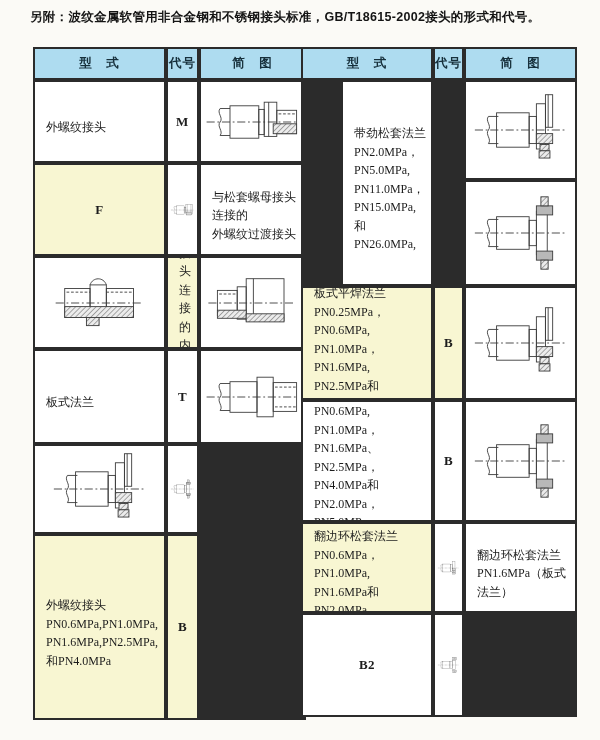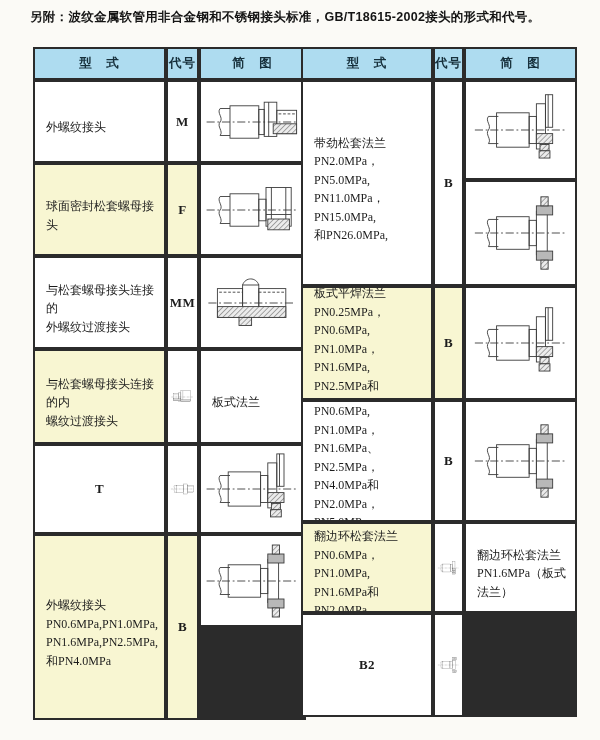--- a/index.html
+++ b/index.html
@@ -37,21 +37,21 @@
   .tcell{
     justify-content:flex-start;
     padding:16px 4px 4px 11px;
     font-size:12px;line-height:18.5px;white-space:pre-line;
     text-align:left;
   }
   .ccell{font-size:13px;font-weight:bold;letter-spacing:0.5px;}
   .scell{padding:2px;}
   .diag{width:102px;height:76px;display:block;}
   .span2l{grid-row:7 / 9;}
-  .span2r{grid-row:2 / 4;}
+  .span2r{grid-row:2 / 4;margin-left:40px;}
 </style>
 </head>
 <body>
 
 <svg width="0" height="0" style="position:absolute">
   <defs>
     <pattern id="hatchpat" width="4" height="4" patternUnits="userSpaceOnUse" patternTransform="rotate(45)">
       <rect width="4" height="4" fill="#ececec"></rect>
       <line x1="0" y1="0" x2="0" y2="4" stroke="#5a5a5a" stroke-width="1.1"></line>
     </pattern>
@@ -75,39 +75,37 @@
         <rect x="62" y="28" width="6" height="28" fill="none" stroke="#3c3c3c" stroke-width="1"></rect>
         <rect x="68" y="20" width="14" height="38" fill="none" stroke="#3c3c3c" stroke-width="1"></rect>
         <line x1="73" y1="20" x2="73" y2="58" stroke="#3c3c3c" stroke-width="1"></line>
         <rect x="82" y="29" width="22" height="26" fill="none" stroke="#3c3c3c" stroke-width="1"></rect>
         <line x1="84" y1="33" x2="104" y2="33" stroke="#3c3c3c" stroke-width="1" stroke-dasharray="3 2"></line>
         <line x1="84" y1="51" x2="104" y2="51" stroke="#3c3c3c" stroke-width="1" stroke-dasharray="3 2"></line>
         <rect x="78" y="44" width="26" height="11" fill="url(#hatchpat)" stroke="#3c3c3c" stroke-width="1"></rect>
       </svg>
     </div>
 
-  <div class="cell tcell hl">球面密封松套螺母接头</div>
   <div class="cell ccell hl">F</div>
   <div class="cell scell">
       <svg class="diag" viewBox="0 0 110 84">
         <line x1="4" y1="42" x2="104" y2="42" stroke="#3c3c3c" stroke-width="1" stroke-dasharray="9 3 2 3"></line>
         <path d="M30 27 L19 27 C15 32 23 37 19 42 C15 47 23 52 19 57 L30 57" fill="none" stroke="#3c3c3c" stroke-width="1"></path>
         <rect x="30" y="24" width="32" height="36" fill="none" stroke="#3c3c3c" stroke-width="1"></rect>
         <rect x="62" y="30" width="8" height="24" fill="none" stroke="#3c3c3c" stroke-width="1"></rect>
         <rect x="70" y="17" width="28" height="43" fill="none" stroke="#3c3c3c" stroke-width="1"></rect>
         <line x1="76" y1="17" x2="76" y2="60" stroke="#3c3c3c" stroke-width="1"></line>
         <line x1="92" y1="17" x2="92" y2="60" stroke="#3c3c3c" stroke-width="1"></line>
         <line x1="70" y1="47" x2="98" y2="47" stroke="#3c3c3c" stroke-width="1"></line>
         <rect x="72" y="52" width="24" height="12" fill="url(#hatchpat)" stroke="#3c3c3c" stroke-width="1"></rect>
       </svg>
     </div>
 
   <div class="cell tcell">与松套螺母接头连接的
 外螺纹过渡接头</div>
-  <div class="cell ccell">MM</div>
   <div class="cell scell">
       <svg class="diag" viewBox="0 0 110 84">
         <line x1="6" y1="42" x2="102" y2="42" stroke="#3c3c3c" stroke-width="1" stroke-dasharray="9 3 2 3"></line>
         <rect x="16" y="26" width="28" height="32" fill="none" stroke="#3c3c3c" stroke-width="1"></rect>
         <line x1="18" y1="30" x2="44" y2="30" stroke="#3c3c3c" stroke-width="1" stroke-dasharray="3 2"></line>
         <rect x="62" y="26" width="30" height="32" fill="none" stroke="#3c3c3c" stroke-width="1"></rect>
         <line x1="62" y1="30" x2="90" y2="30" stroke="#3c3c3c" stroke-width="1" stroke-dasharray="3 2"></line>
         <rect x="44" y="22" width="18" height="36" fill="none" stroke="#3c3c3c" stroke-width="1"></rect>
         <path d="M44 22 C47 13 59 13 62 22" fill="none" stroke="#3c3c3c" stroke-width="1"></path>
         <rect x="16" y="46" width="76" height="12" fill="url(#hatchpat)" stroke="#3c3c3c" stroke-width="1"></rect>

